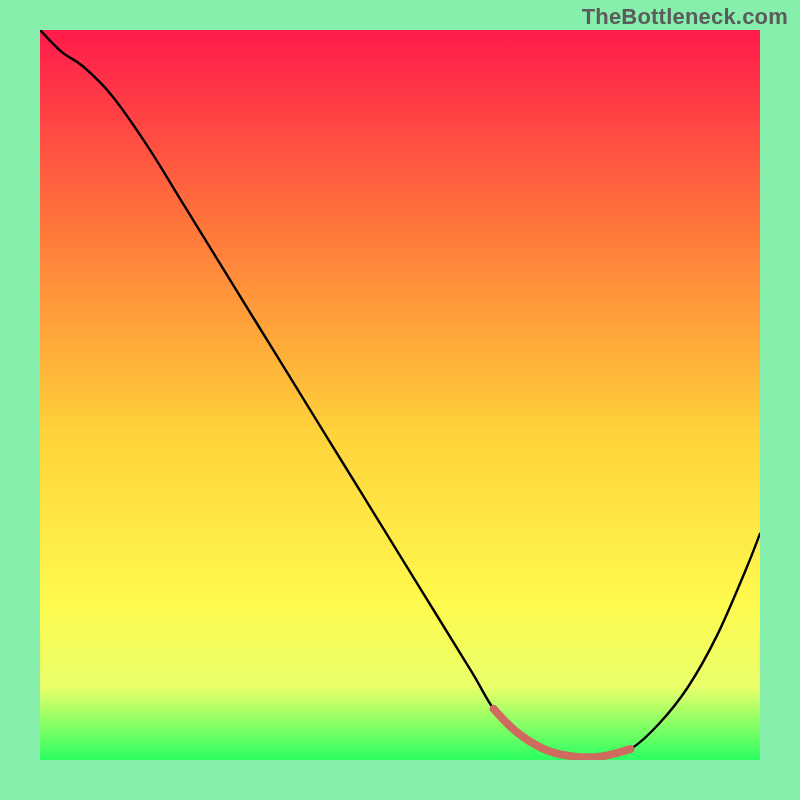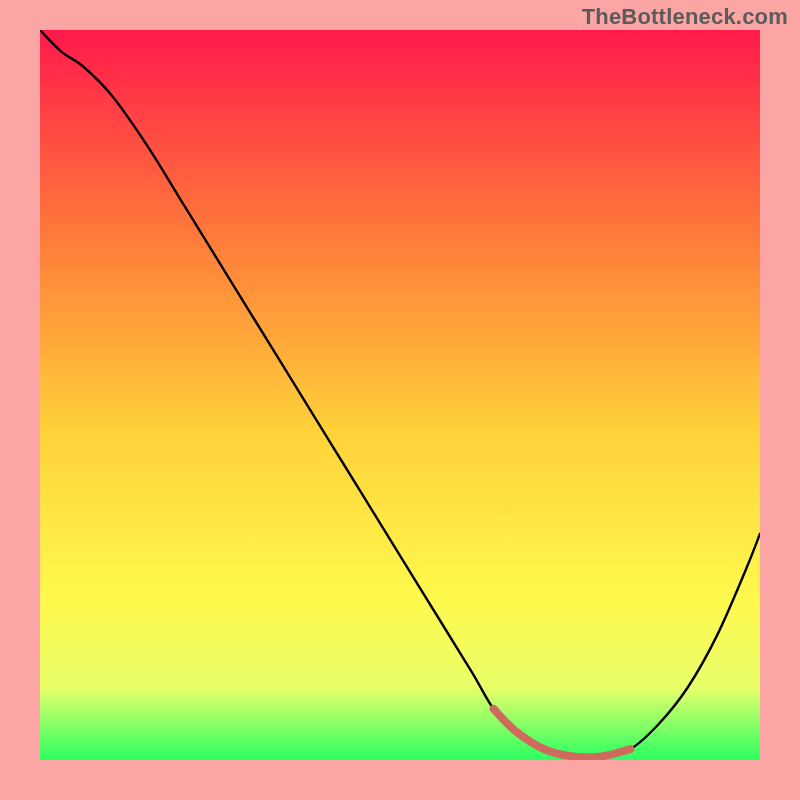--- a/index.html
+++ b/index.html
@@ -8,21 +8,21 @@
     width: 800px;
     height: 800px;
     background: #000;
     overflow: hidden;
     font-family: Arial, Helvetica, sans-serif;
   }
   .frame {
     position: relative;
     width: 800px;
     height: 800px;
-    background: #fca5a5;
+    background: #86efac;
   }
   .watermark {
     position: absolute;
     top: 4px;
     right: 12px;
     font-size: 22px;
     font-weight: 600;
     color: #5b5b5b;
     letter-spacing: 0.2px;
     z-index: 10;

